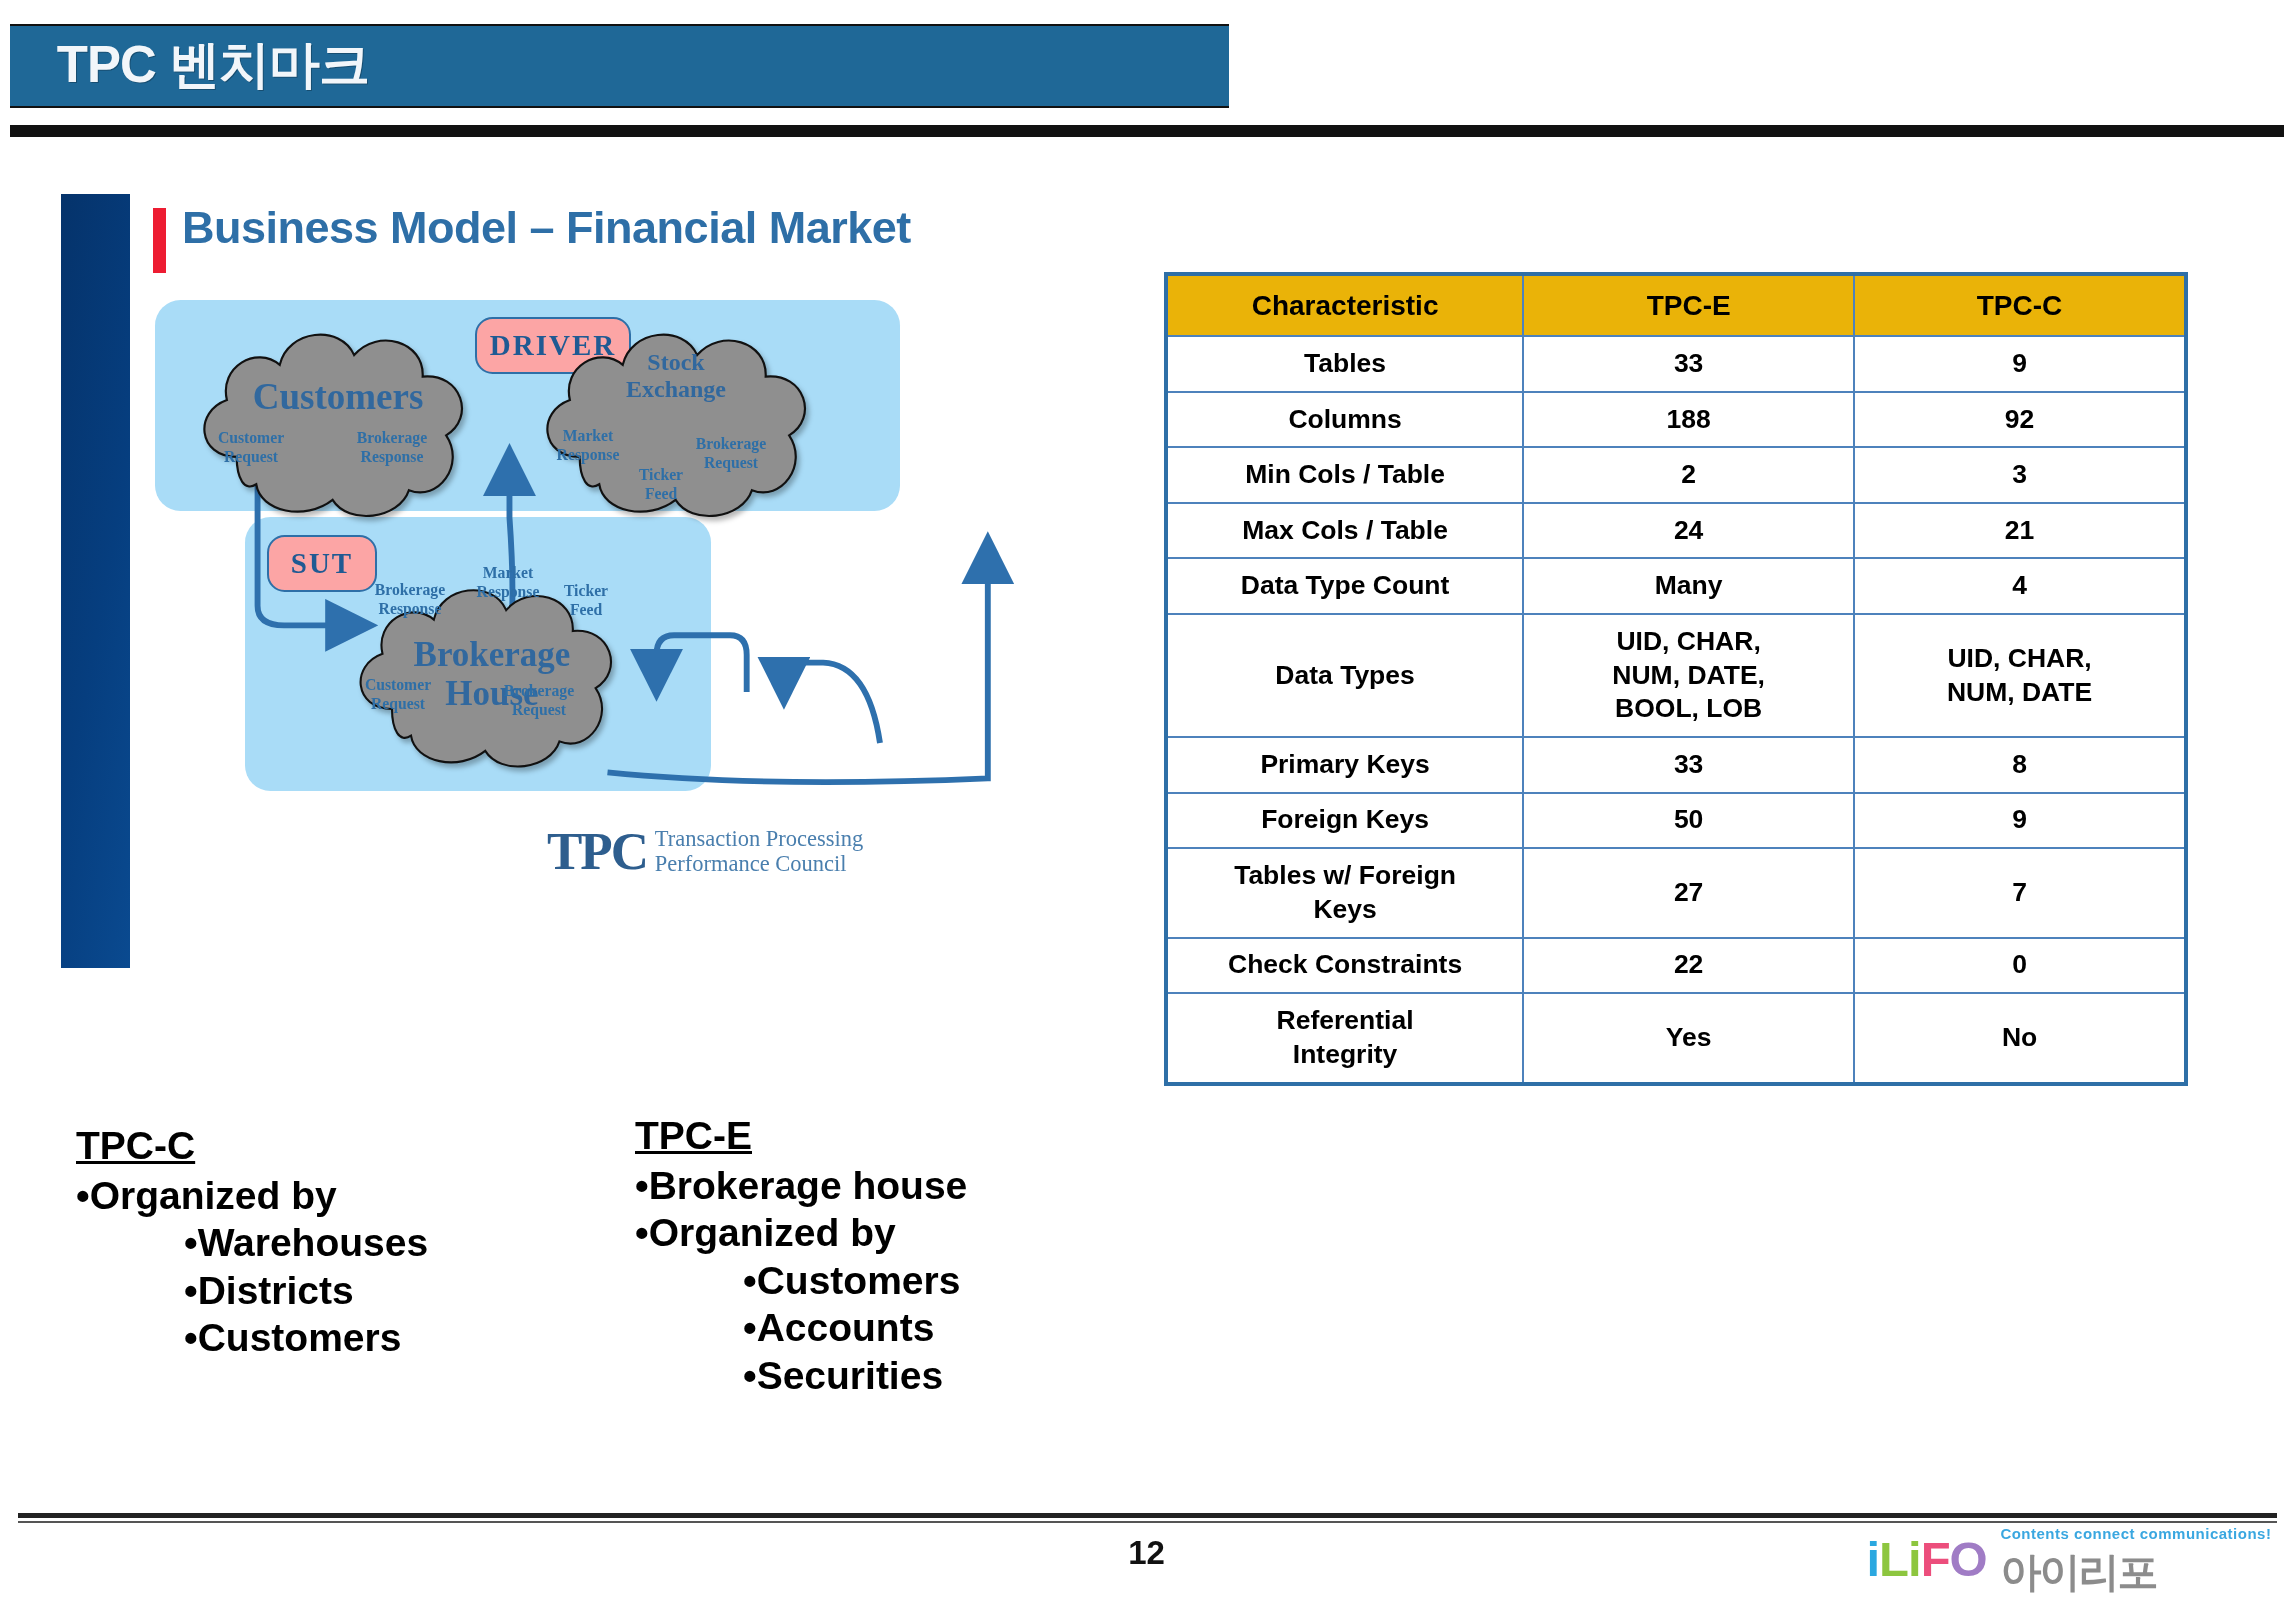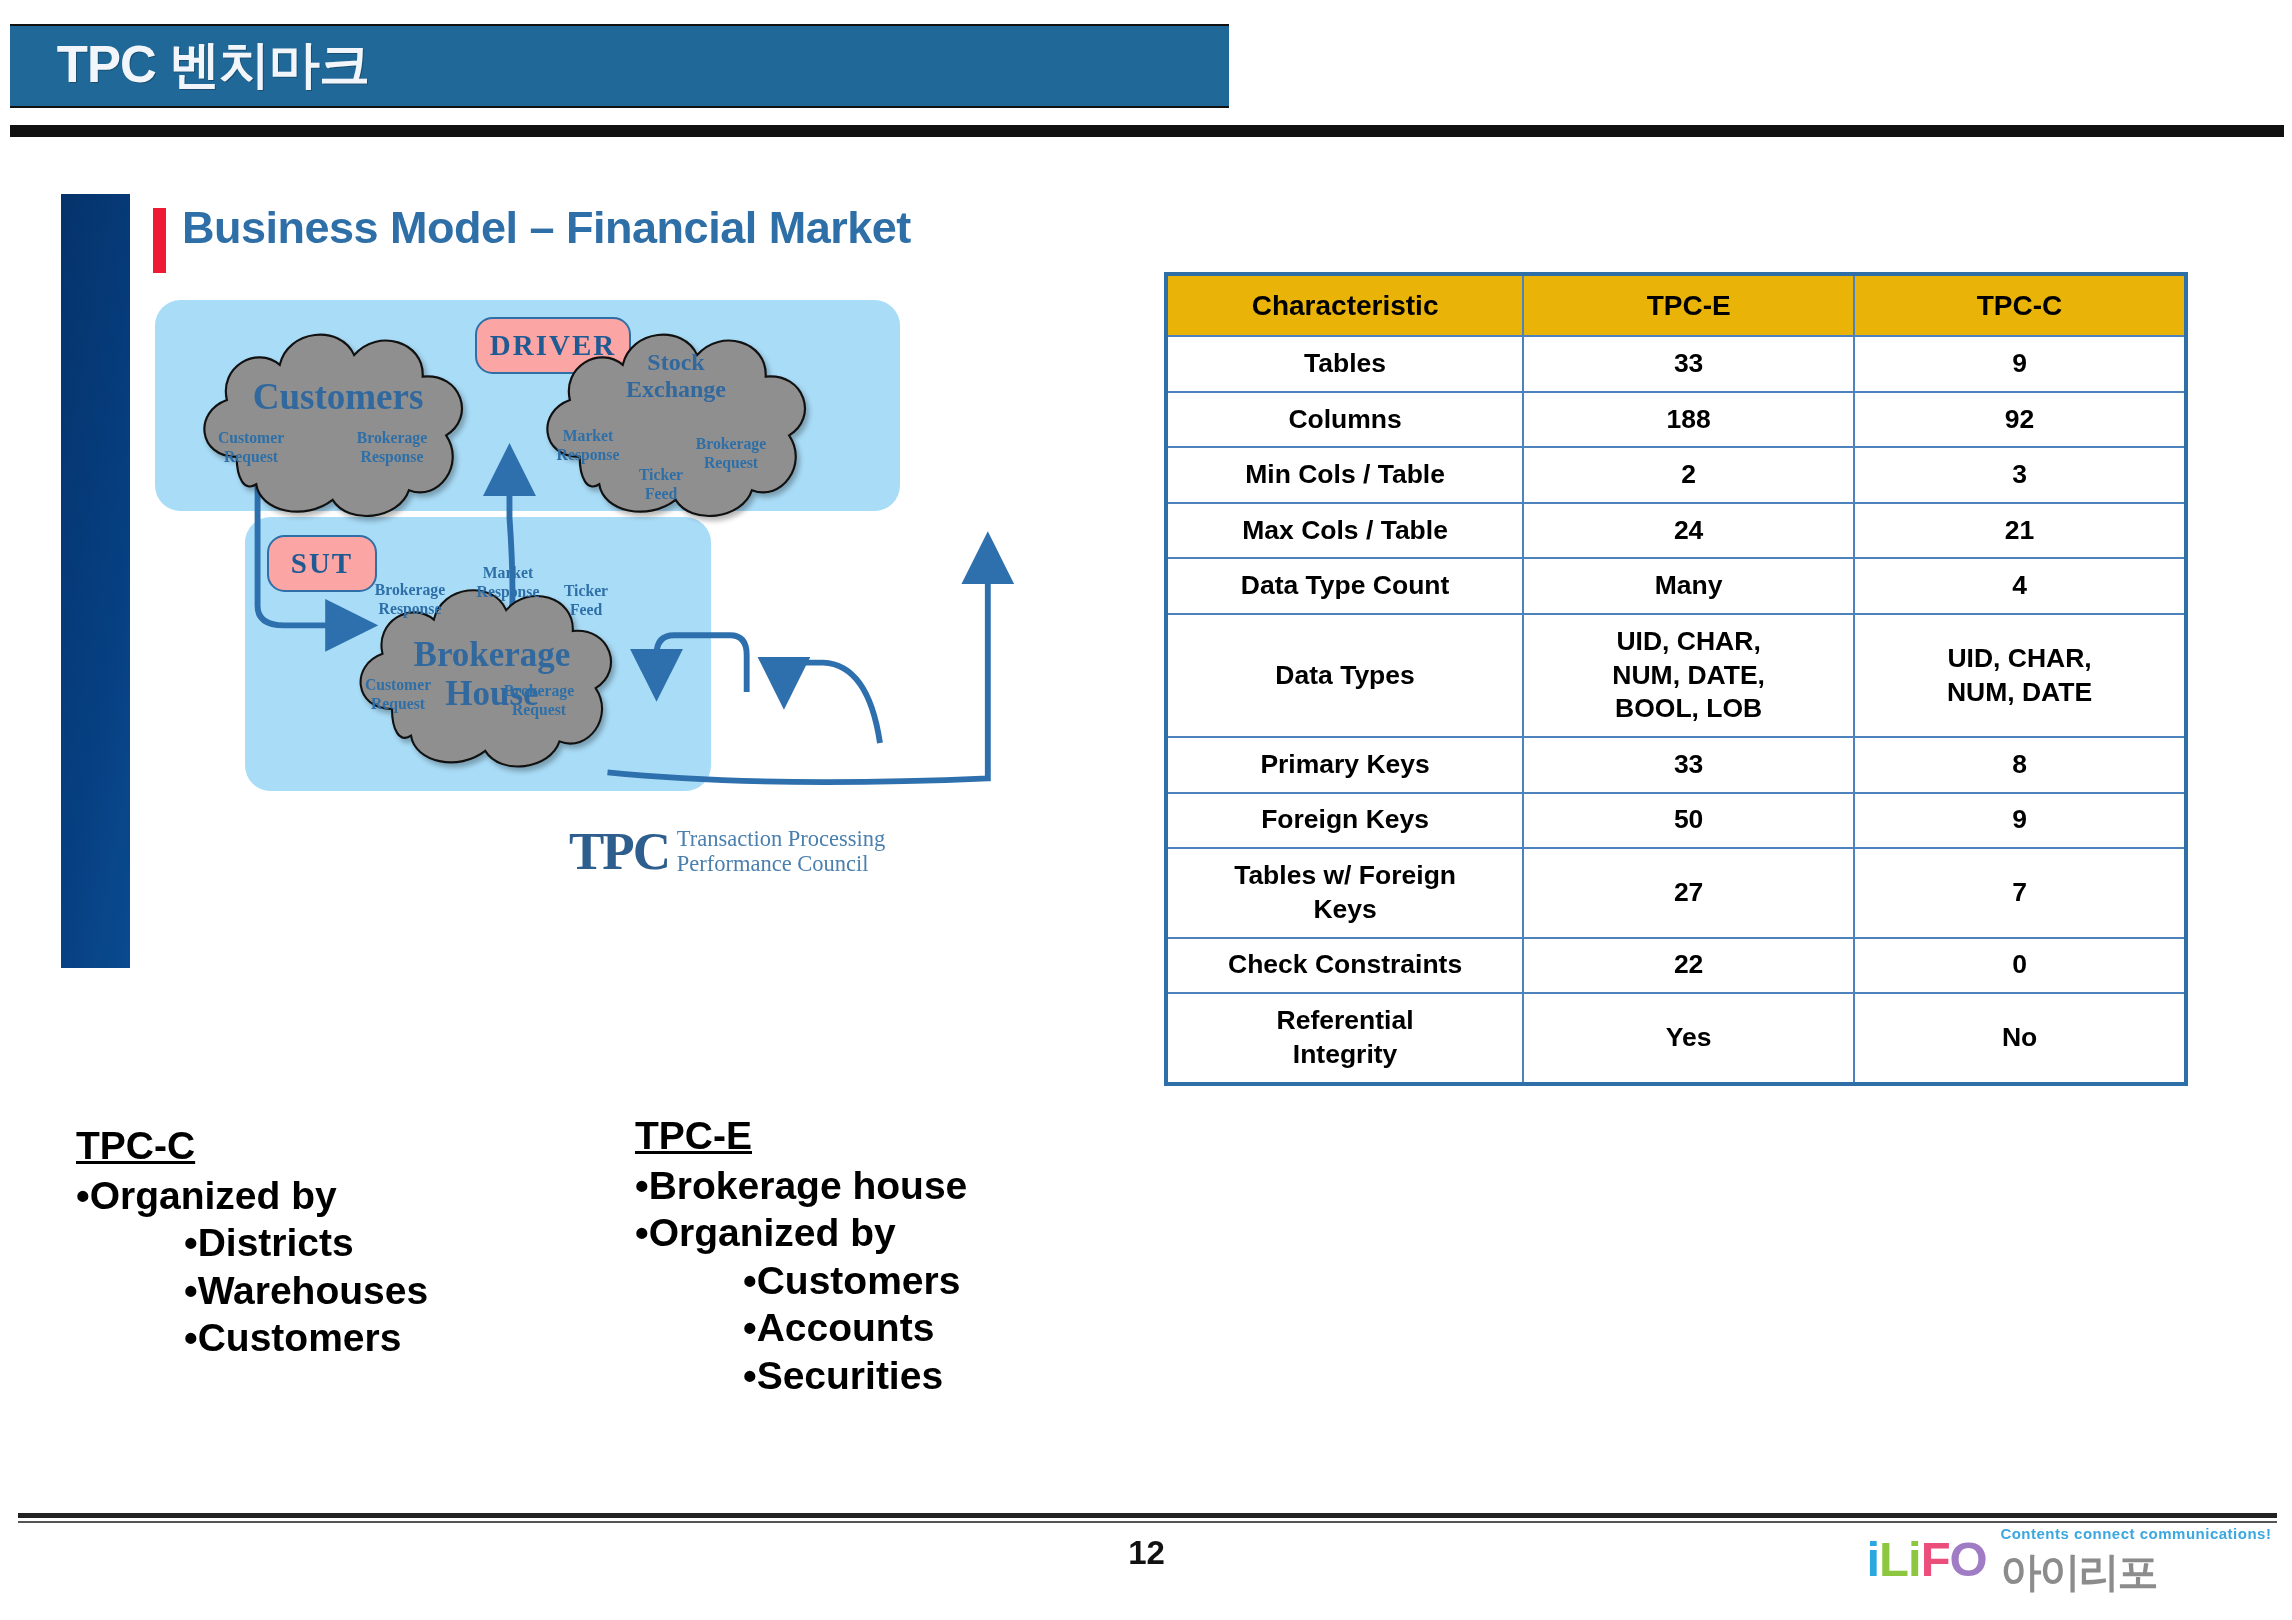--- a/index.html
+++ b/index.html
@@ -36,21 +36,21 @@
   #pill-sut{left:130px;top:341px;width:106px;height:53px;}
 
   .cloud{position:absolute;filter:drop-shadow(3.9px 4.9px 2.9px rgba(0,0,0,.28));}
   .cloud-name{position:absolute;font-family:"Liberation Serif",serif;color:#31689E;
       font-weight:700;text-align:center;line-height:1.12;pointer-events:none;}
   .flow-lbl{position:absolute;font-family:"Liberation Serif",serif;color:#2E6FA7;
       font-weight:700;font-size:15.7px;line-height:1.18;text-align:center;pointer-events:none;}
 
   #arrows{position:absolute;left:0;top:0;width:990px;height:804px;}
 
-  #tpc-logo{position:absolute;left:410px;top:627px;display:flex;align-items:center;margin-left:22px;}
+  #tpc-logo{position:absolute;left:410px;top:627px;display:flex;align-items:center;}
   #tpc-logo-mark{font-family:"Liberation Serif",serif;font-size:53px;font-weight:700;
       color:#2E5E8E;letter-spacing:-2px;}
   #tpc-logo-text{font-family:"Liberation Serif",serif;font-size:22.5px;color:#4A7FAE;
       line-height:1.12;margin-left:7.8px;}
 
   
   .bul-col{position:absolute;font-size:39px;font-weight:700;line-height:1.22;}
   #bul-tpcc{left:76px;top:1122px;}
   #bul-tpce{left:635px;top:1112px;}
   .bul-head{text-decoration:underline;font-size:39px;font-weight:700;margin-bottom:2px;}
@@ -158,22 +158,22 @@
     <div id="tpc-logo-text">
       <div>Transaction Processing</div>
       <div>Performance Council</div>
     </div>
   </div>
 </div>
 
 <div class="bul-col" id="bul-tpcc">
   <div class="bul-head">TPC-C</div>
   <div class="bul-l1">•<span>Organized by</span></div>
+  <div class="bul-l2">•<span>Warehouses</span></div>
   <div class="bul-l2">•<span>Districts</span></div>
-  <div class="bul-l2">•<span>Warehouses</span></div>
   <div class="bul-l2">•<span>Customers</span></div>
 </div>
 
 <div class="bul-col" id="bul-tpce">
   <div class="bul-head">TPC-E</div>
   <div class="bul-l1">•<span>Brokerage house</span></div>
   <div class="bul-l1">•<span>Organized by</span></div>
   <div class="bul-l2">•<span>Customers</span></div>
   <div class="bul-l2">•<span>Accounts</span></div>
   <div class="bul-l2">•<span>Securities</span></div>

